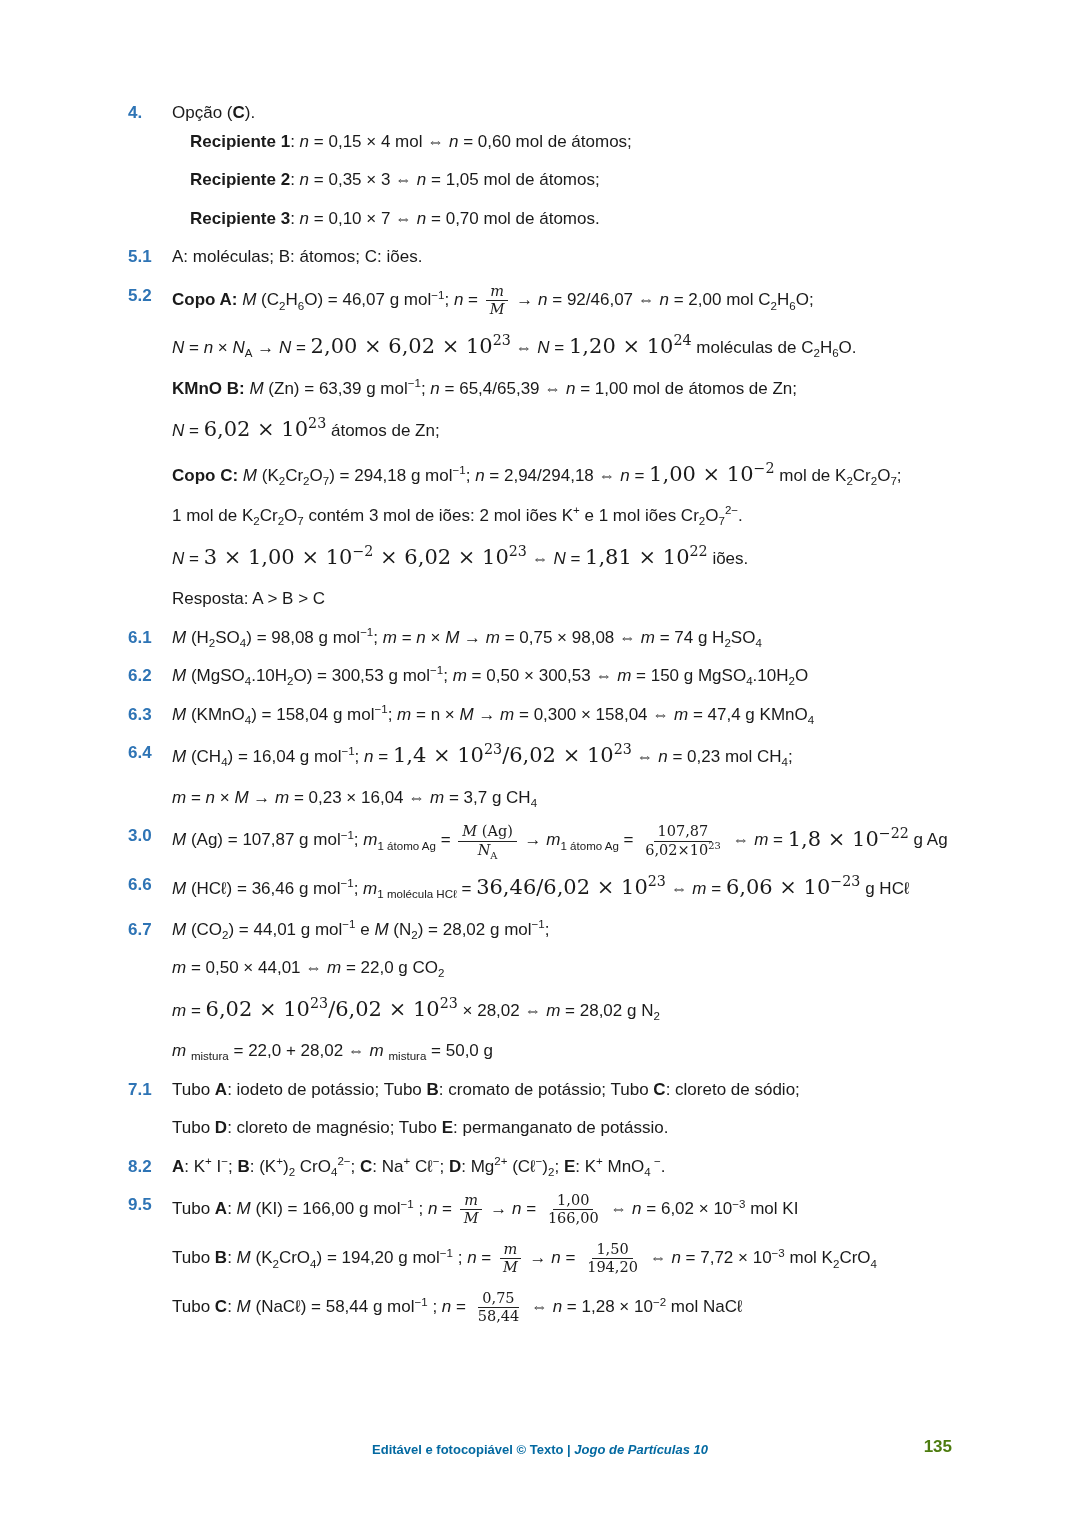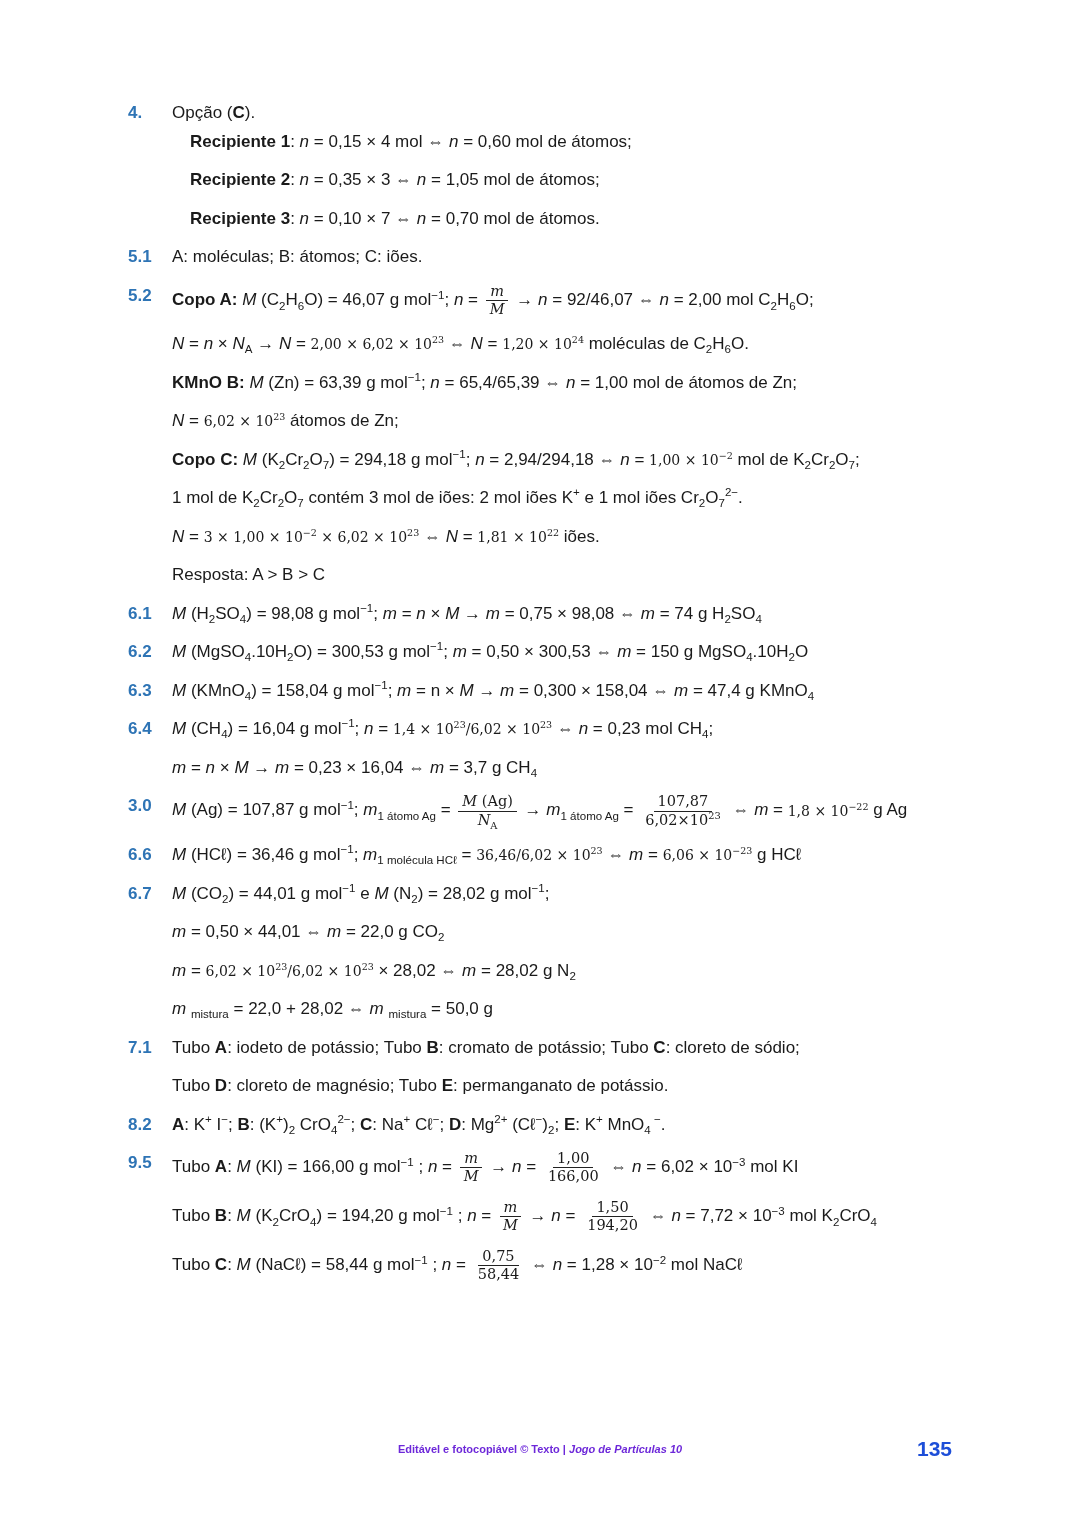--- a/index.html
+++ b/index.html
@@ -8,29 +8,29 @@
     font-family:"Liberation Sans","DejaVu Sans",sans-serif;color:#1a1a1a;
     overflow:hidden;
   }
   .content{position:absolute;left:128px;top:100px;width:832px;}
   .row{display:flex;margin-bottom:13px;}
   .row.tight{margin-bottom:3px;}
   .num{flex:0 0 44px;color:#2e74b5;font-weight:bold;font-size:17px;line-height:1.5;}
   .txt{flex:1;font-size:17px;line-height:1.5;}
   .txt.ind{padding-left:18px;}
   sub,sup{font-size:68%;line-height:0;}
-  .m{font-family:"DejaVu Serif",serif;font-size:14px;}
+  .m{font-family:"DejaVu Serif",serif;font-size:21px;}
   .fr{display:inline-flex;flex-direction:column;align-items:center;vertical-align:middle;
       line-height:1.2;font-size:14.5px;margin:0 3px;text-align:center;}
   .fr .fn{border-bottom:1px solid #222;padding:0 4px;}
   .fr .fd{padding:0 4px;}
   .footer{position:absolute;left:128px;right:128px;top:1437px;height:24px;
           display:flex;align-items:center;justify-content:center;}
-  .footer-text{color:#6d28d9;font-weight:bold;font-size:11px;}
-  .pagenum{position:absolute;right:0;top:0;color:#1d4ed8;font-weight:bold;font-size:21px;}
+  .footer-text{color:#0369a1;font-weight:bold;font-size:13px;}
+  .pagenum{position:absolute;right:0;top:0;color:#4d7c0f;font-weight:bold;font-size:17px;}
 </style>
 </head>
 <body>
 
 <div class="content">
 
   <div class="row tight">
     <div class="num">4.</div>
     <div class="txt">Opção (<b>C</b>).</div>
   </div>

